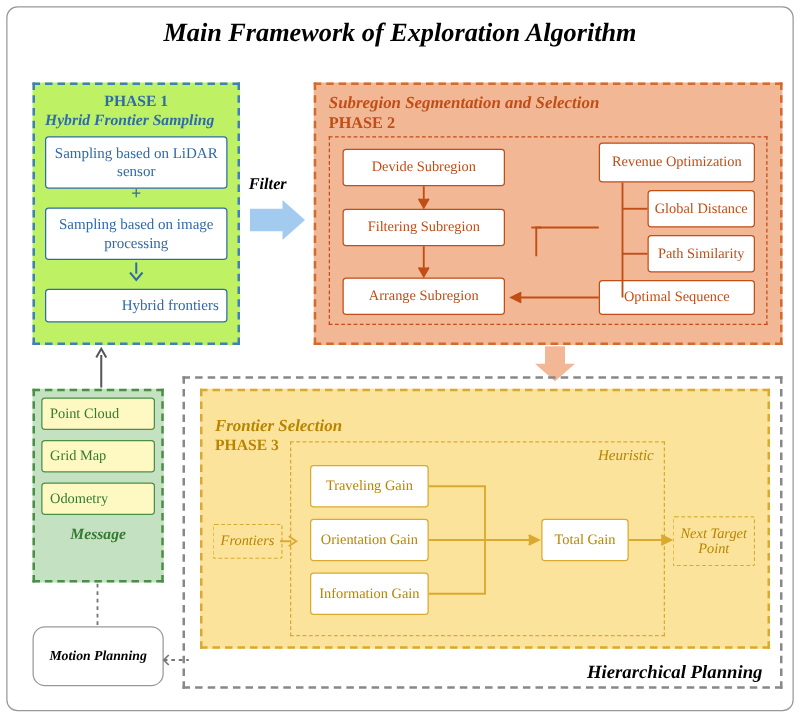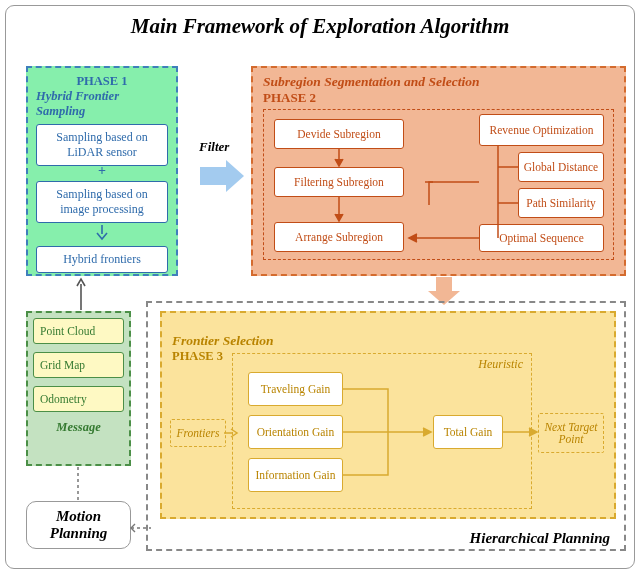--- a/index.html
+++ b/index.html
@@ -1,40 +1,40 @@
 <!DOCTYPE html>
 <html><head>
 <meta charset="utf-8">
 <style>
 *{box-sizing:border-box;margin:0;padding:0}
 body{font-family:"Times New Roman",serif;width:640px;height:574px;background:#fff;position:relative;overflow:hidden}
 .main-frame{position:absolute;top:5px;left:5px;right:5px;bottom:5px;border:1.5px solid #999;border-radius:9px;padding:8px}
 .title{text-align:center;font-style:italic;font-size:21px;font-weight:bold;margin-top:0}
 
-.phase1{position:absolute;top:60px;left:20px;width:152px;height:210px;background:#86efac;border:2px dashed #3f7fbb;padding:6px 8px}
+.phase1{position:absolute;top:60px;left:20px;width:166px;height:210px;background:#bef264;border:2px dashed #3f7fbb;padding:6px 8px}
 .phase1 .hdr{color:#2f6bab;font-weight:bold;font-size:12.5px;text-align:center}
 .phase1 .hdr2{color:#2f6bab;font-weight:bold;font-style:italic;font-size:12.5px}
 .p1box{background:#fff;border:1.2px solid #2f6bab;border-radius:3px;padding:5px 6px;font-size:12px;color:#2f6bab;margin-top:5px;text-align:center}
 .plus{text-align:center;color:#2f6bab;font-weight:bold;font-size:14px;line-height:10px}
 .p1arr{display:block;margin:2px auto}
 
 .filter-lbl{position:absolute;top:133px;left:193px;font-style:italic;font-weight:bold;font-size:13px}
 .filter-arr{position:absolute;top:152px;left:192px}
 
 .phase2{position:absolute;top:60px;left:245px;width:375px;height:210px;background:#f2b795;border:2px dashed #d46b2e;padding:6px 10px}
 .phase2 .hdr{color:#c14d17;font-weight:bold;font-style:italic;font-size:13.5px}
 .phase2 .hdr2{color:#c14d17;font-weight:bold;font-size:13px}
 .p2inner{border:1.5px dashed #c14d17;margin-top:3px;height:151px;position:relative}
 .p2box{position:absolute;background:#fff;border:1.2px solid #c14d17;border-radius:3px;color:#c14d17;font-size:11.5px;text-align:center;display:flex;align-items:center;justify-content:center;padding:2px 4px}
 
 .msg{position:absolute;top:305px;left:20px;width:105px;height:155px;background:#c4e2c1;border:2px dashed #4b8f47;padding:5px}
 .mbox{background:#fef9c3;border:1.2px solid #4b8f47;border-radius:3px;color:#357a31;font-size:11.5px;padding:6px;margin-bottom:8px}
 .msg .lbl{color:#357a31;font-weight:bold;font-style:italic;font-size:12.5px;text-align:center;margin-top:2px}
 
-.motion{position:absolute;top:495px;left:20px;width:105px;height:48px;border:1.5px solid #999;border-radius:10px;display:flex;align-items:center;justify-content:center;text-align:center;font-weight:bold;font-style:italic;font-size:15px}
+.motion{position:absolute;top:495px;left:20px;width:105px;height:48px;border:1.5px solid #999;border-radius:10px;display:flex;align-items:center;justify-content:center;text-align:center;font-weight:bold;font-style:italic;font-size:11px}
 
 .hp{position:absolute;top:295px;left:140px;width:480px;height:250px;border:2px dashed #888;padding:6px 10px}
 .hp .lbl{position:absolute;bottom:2px;right:14px;font-weight:bold;font-style:italic;font-size:15px}
 
 .phase3{position:absolute;top:8px;left:12px;width:456px;height:208px;background:#fbe39c;border:2px dashed #d9aa2f;padding:20px 10px}
 .phase3 .hdr{color:#b98400;font-weight:bold;font-style:italic;font-size:13.5px}
 .phase3 .hdr2{color:#b98400;font-weight:bold;font-size:12.5px}
 .p3inner{border:1.5px dashed #d9aa2f;position:absolute;top:40px;left:70px;width:300px;height:156px}
 .heur{position:absolute;top:3px;right:8px;font-style:italic;font-size:12px;color:#b98400}
 .p3box{position:absolute;background:#fff;border:1.2px solid #d9aa2f;border-radius:3px;color:#b98400;font-size:11.5px;text-align:center;display:flex;align-items:center;justify-content:center;padding:3px 4px}
@@ -52,21 +52,21 @@
 
   <div class="phase1">
     <div class="hdr">PHASE 1</div>
     <div class="hdr2">Hybrid Frontier Sampling</div>
     <div class="p1box">Sampling based on LiDAR sensor</div>
     <div class="plus">+</div>
     <div class="p1box">Sampling based on image processing</div>
     <svg class="p1arr" width="14" height="16">
         <path d="M7 0 V9 M2 8 L7 14 L12 8" stroke="#2f6bab" stroke-width="1.6" fill="none"></path>
       </svg>
-    <div class="p1box" style="text-align:center">Hybrid frontiers</div>
+    <div class="p1box" style="text-align:right">Hybrid frontiers</div>
   </div>
 
   <div class="filter-lbl">Filter</div>
   <svg class="filter-arr" width="48" height="36">
     <path d="M2 9 H28 L28 2 L46 18 L28 34 L28 27 H2 Z" fill="#a3cbef" stroke="none"></path>
   </svg>
 
   <div class="phase2">
     <div class="hdr">Subregion Segmentation and Selection</div>
     <div class="hdr2">PHASE 2</div>

